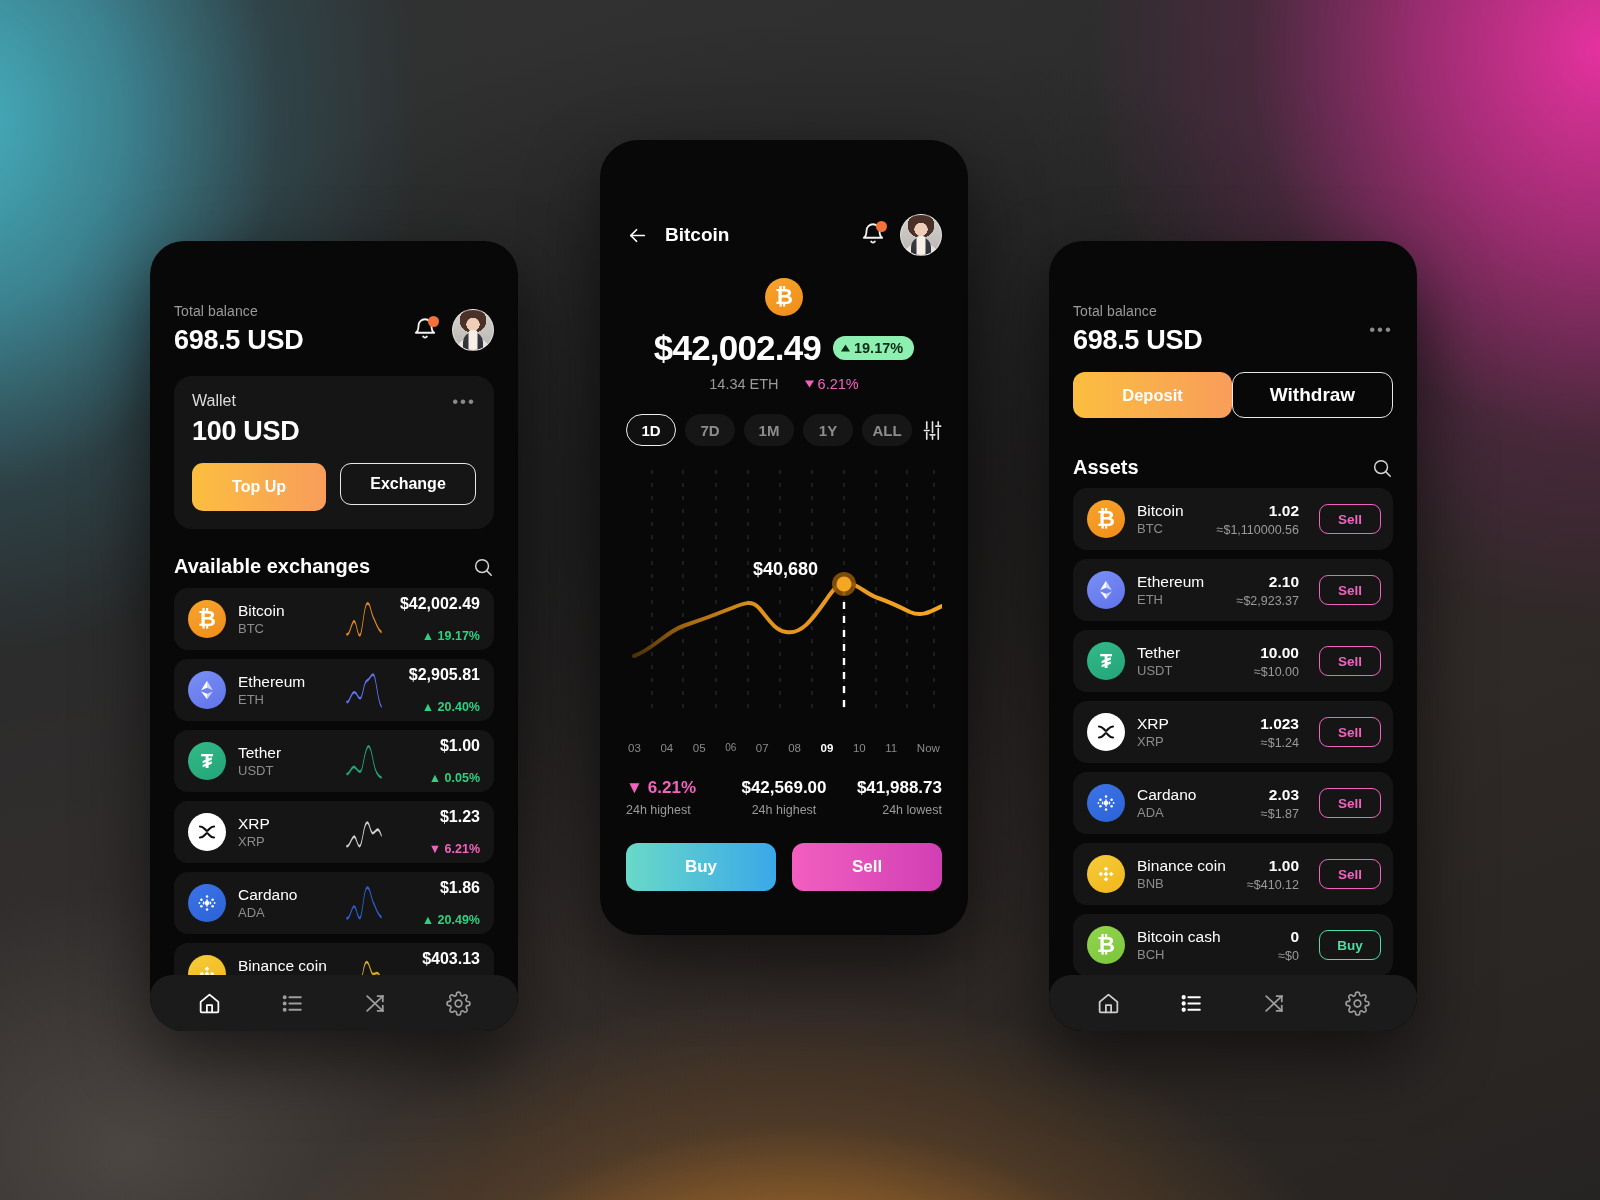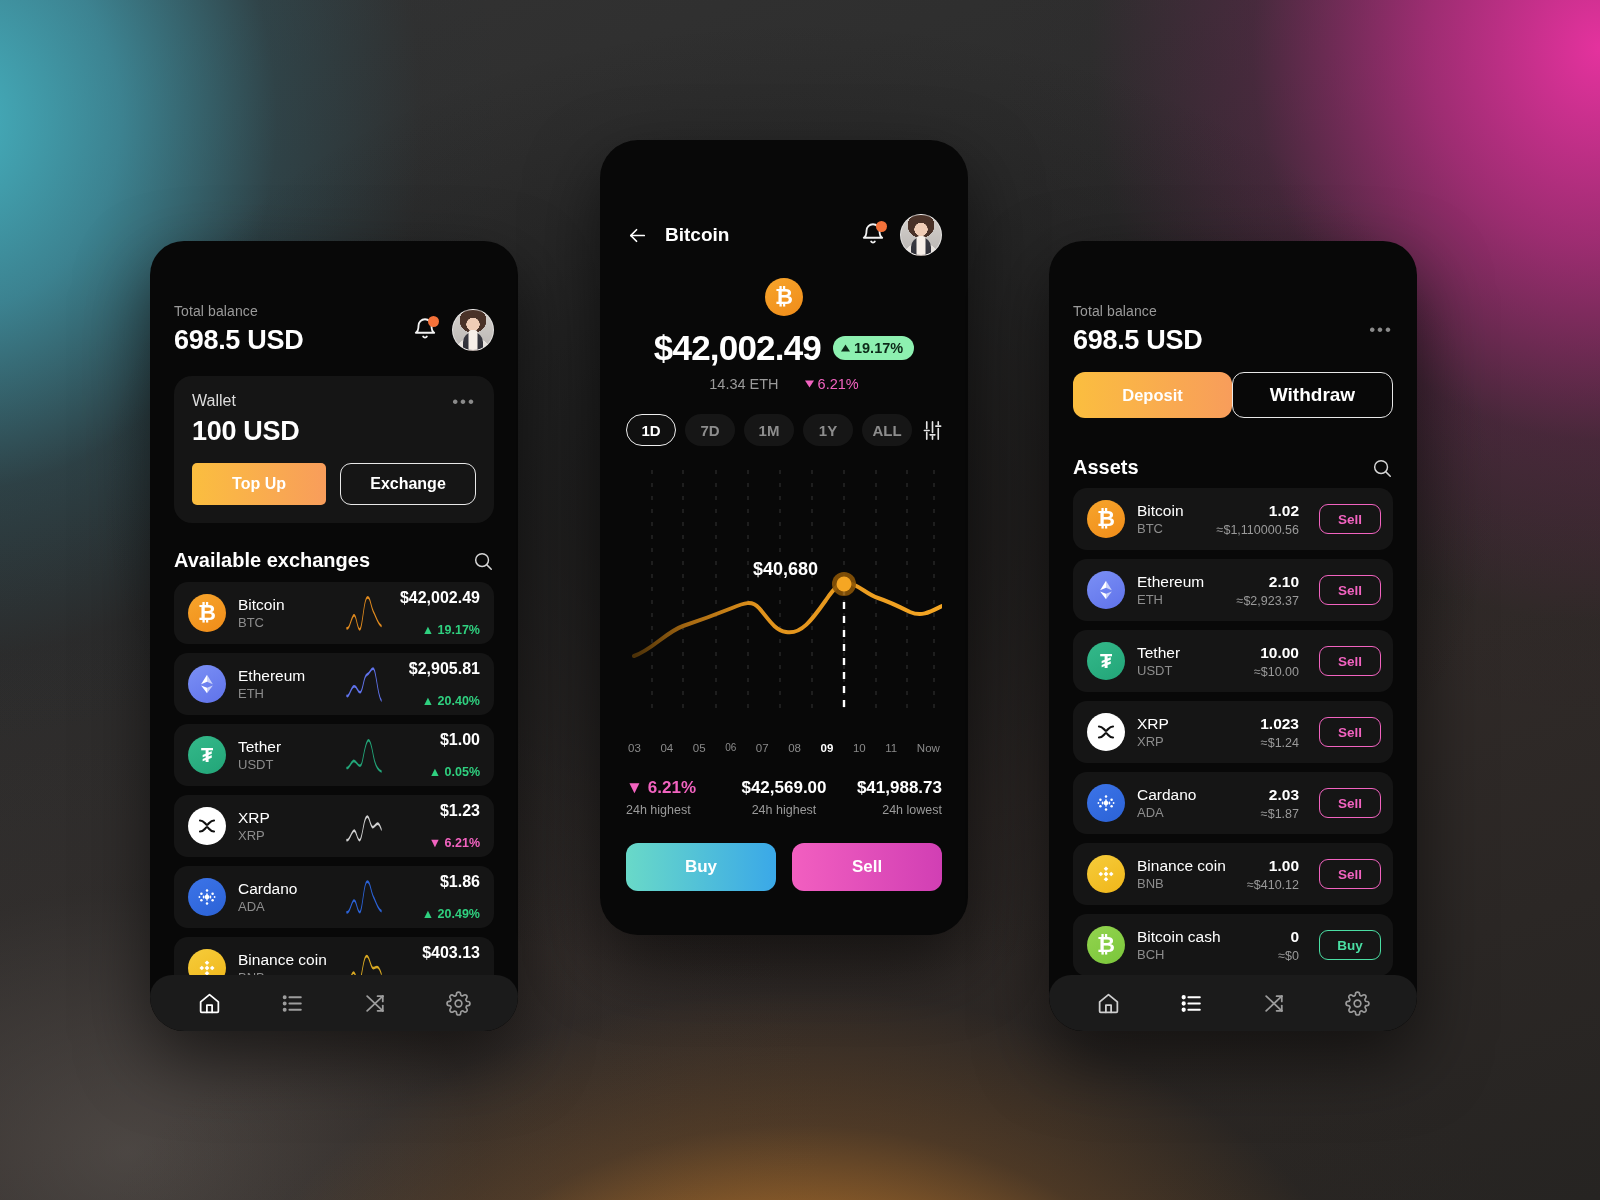--- a/index.html
+++ b/index.html
@@ -88,21 +88,21 @@
   .wallet-card {
     margin-top: 20px; background: #151515; border-radius: 18px;
     padding: 16px 18px 18px 18px;
   }
   .wallet-top { display:flex; align-items:center; justify-content:space-between; }
   .wallet-name { color: #ddd; font-size: 16px; }
   .dots { color:#8a8a8a; font-size:17px; letter-spacing:2px; cursor:pointer; line-height:1; }
   .wallet-amt { color:#fff; font-size:27px; font-weight:700; margin-top:6px; letter-spacing:-.3px; }
   .wallet-btns { display:flex; gap: 14px; margin-top: 16px; }
   .btn-topup {
-    flex: 1; height: 42px; border-radius: 5px; border:none; cursor:pointer;
+    flex: 1; height: 48px; border-radius: 11px; border:none; cursor:pointer;
     background: linear-gradient(90deg,#fbbe3f 0%, #f89d5b 100%);
     color:#fff; font-size:16px; font-weight:600; font-family: inherit;
   }
   .btn-exchange {
     flex: 1; height: 42px; border-radius: 11px; cursor:pointer;
     background: transparent; border: 1.5px solid #e8e8e8;
     color:#fff; font-size:16px; font-weight:600; font-family: inherit;
   }
   .sec-head { display:flex; align-items:center; justify-content:space-between; margin-top: 26px; }
   .sec-title { color:#fff; font-size:20px; font-weight:700; }

